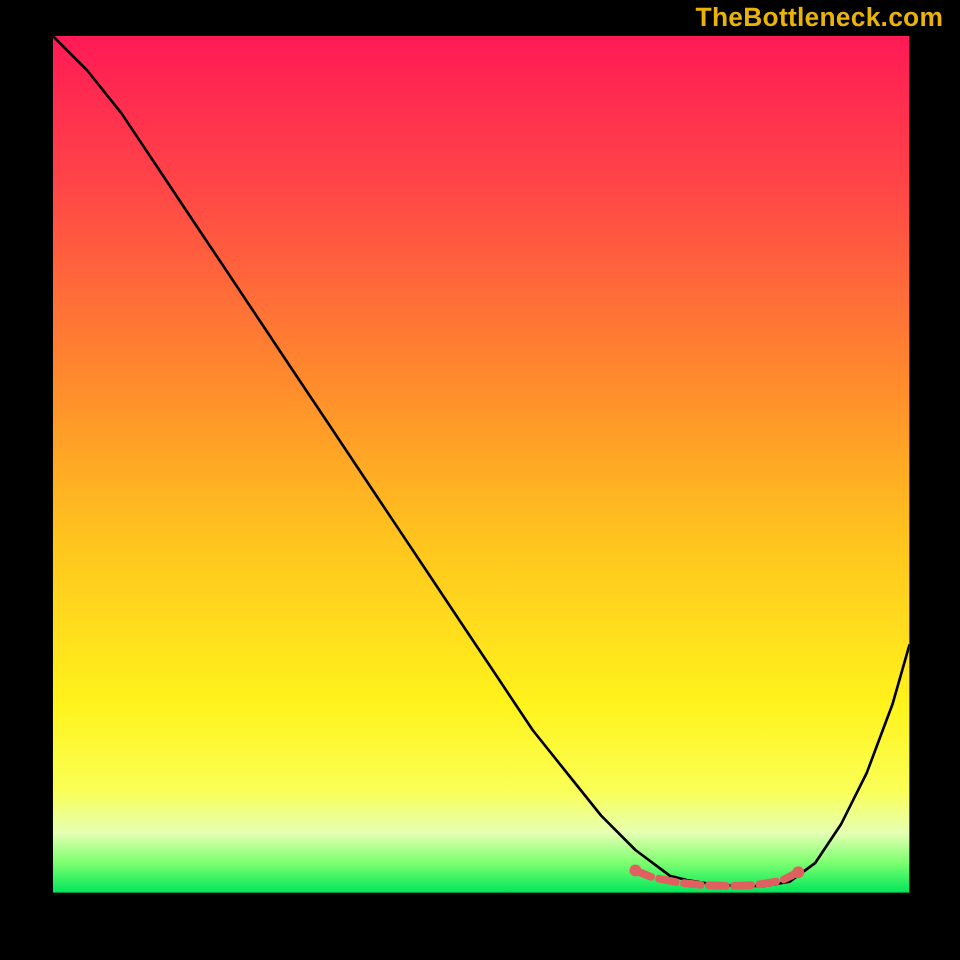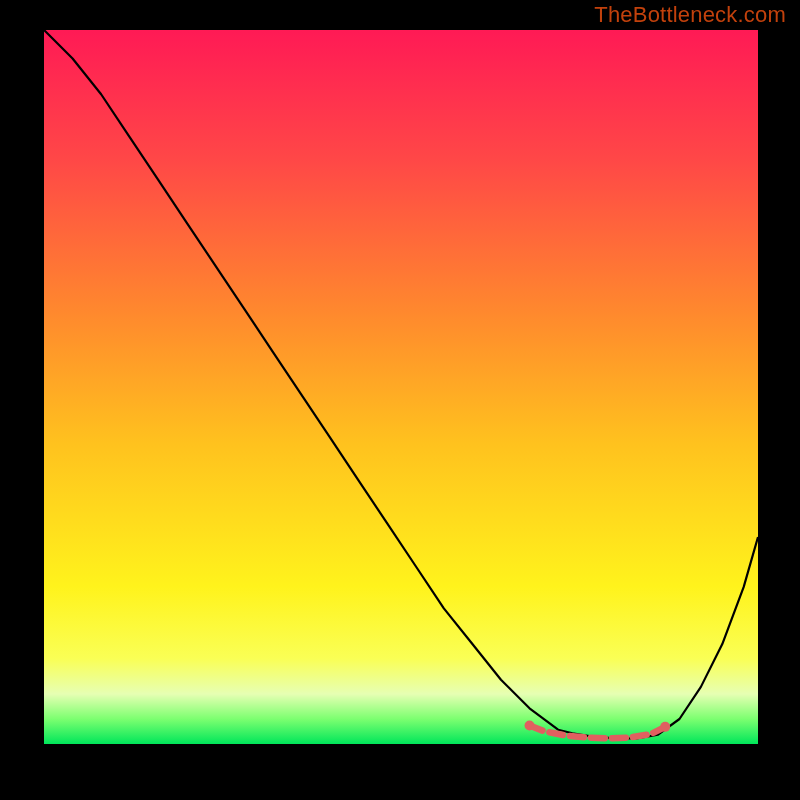--- a/index.html
+++ b/index.html
@@ -8,23 +8,23 @@
     background: #000;
     width: 800px;
     height: 800px;
     position: relative;
     font-family: Arial, Helvetica, sans-serif;
   }
   .watermark {
     position: absolute;
     top: 2px;
     right: 14px;
-    color: #c2410c;
+    color: #eab308;
     font-size: 22px;
-    font-weight: 400;
+    font-weight: 700;
     letter-spacing: 0.2px;
     z-index: 10;
   }
   .plot-area {
     position: absolute;
     left: 44px;
     top: 30px;
     width: 714px;
     height: 714px;
   }

